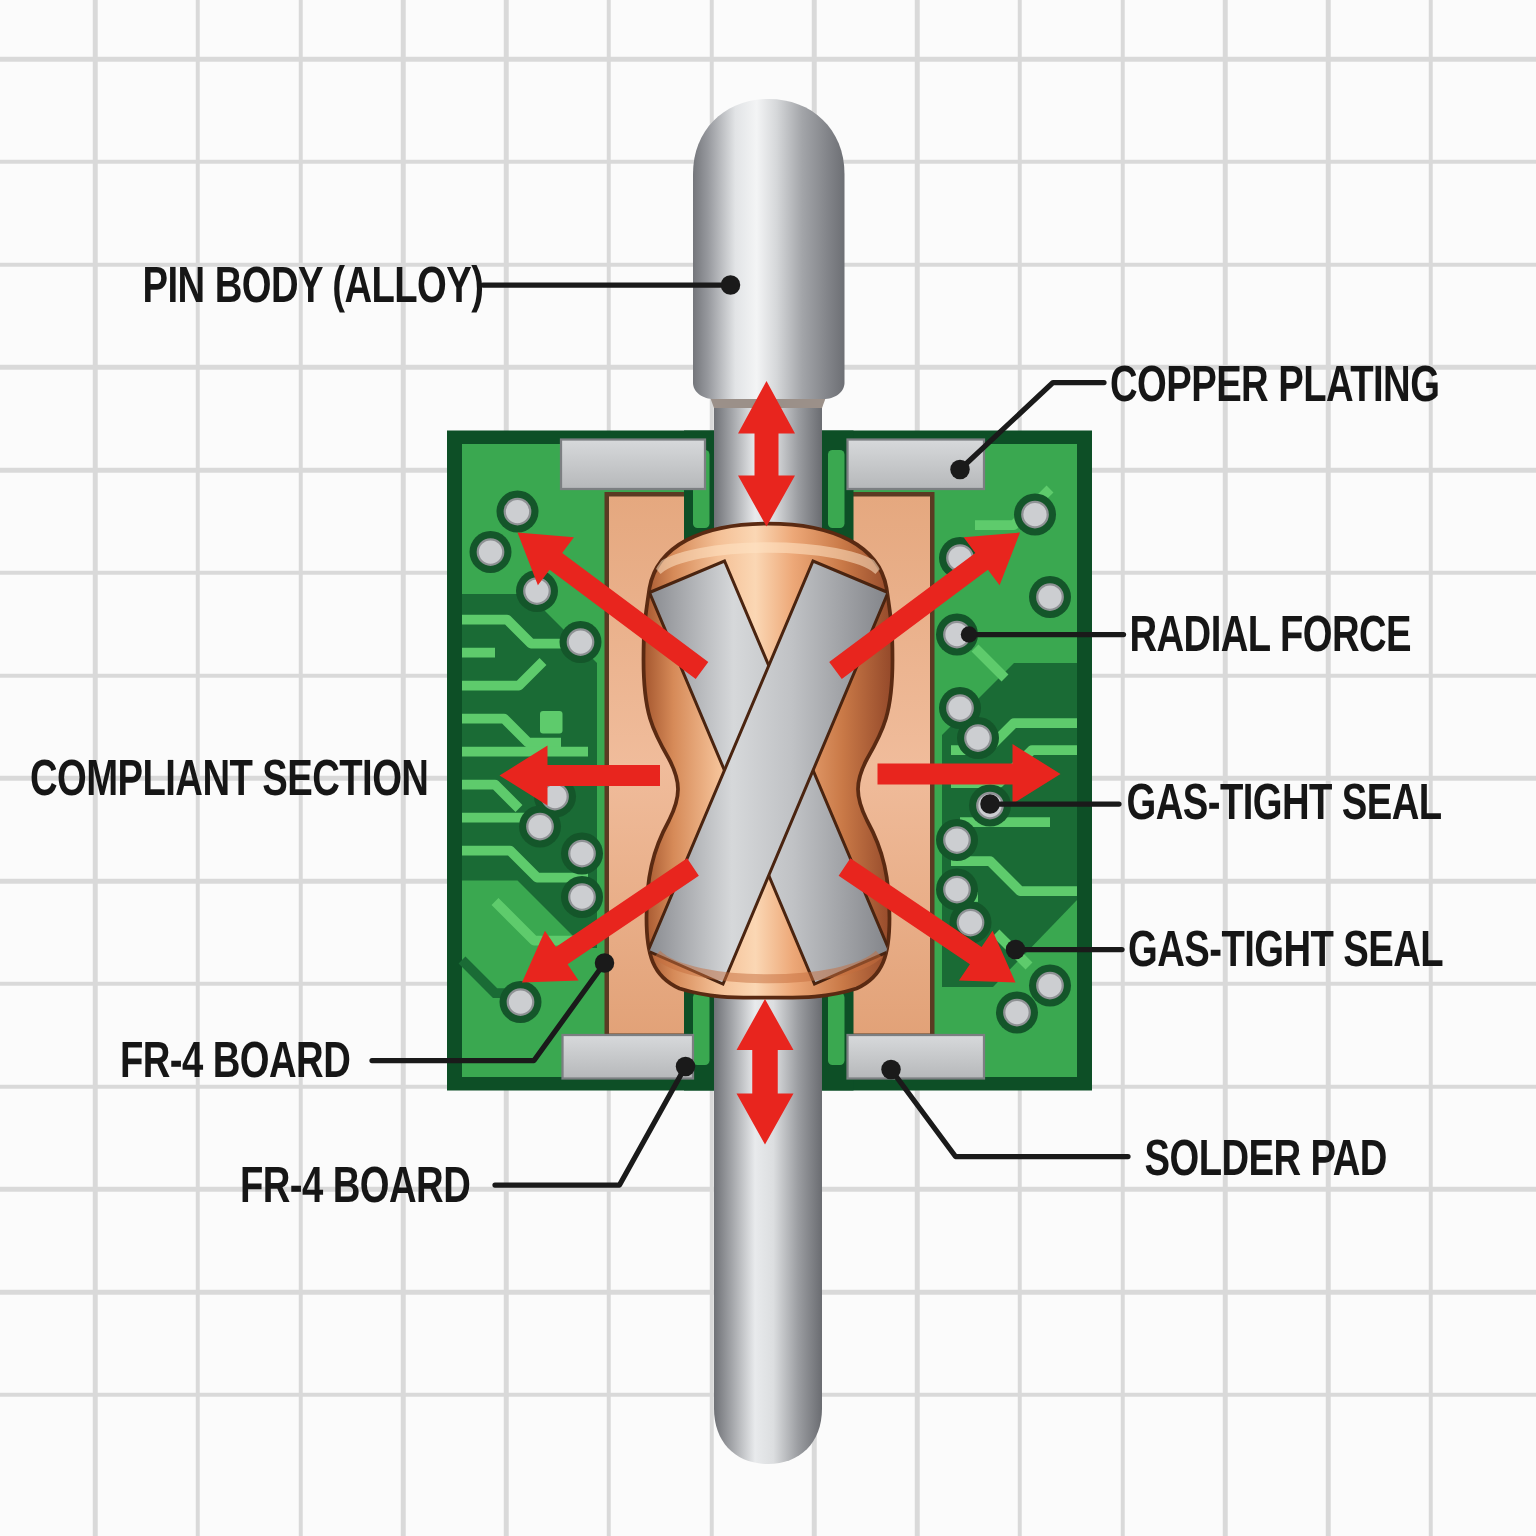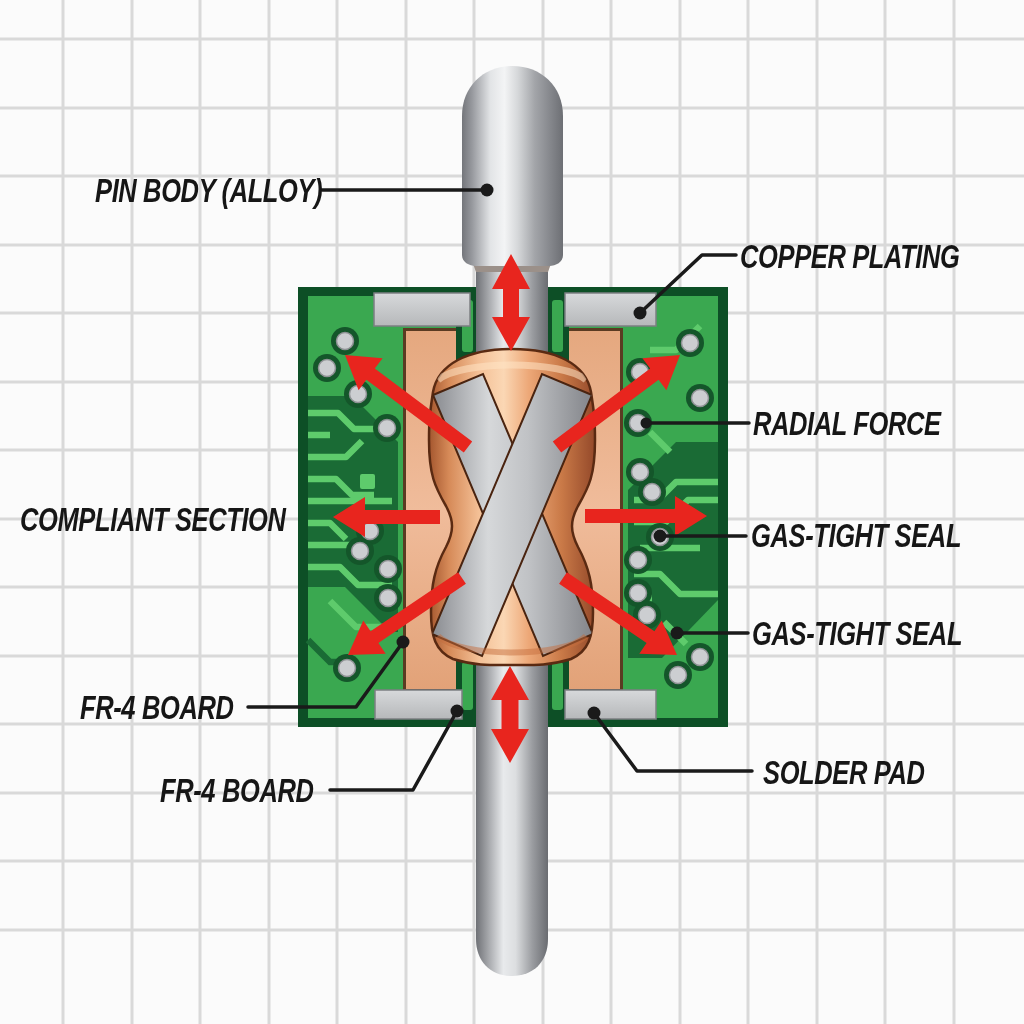--- a/index.html
+++ b/index.html
@@ -4,21 +4,20 @@
 <style>
   html,body{margin:0;padding:0;}
   #stage{
     position:relative;width:1024px;height:1024px;overflow:hidden;
     background-color:var(--background,#fbfbfb);
     background-image:
       repeating-linear-gradient(to right, transparent 0, transparent 65.5px, var(--grid,#d9d9d9) 65.5px, var(--grid,#d9d9d9) 68.5px),
       repeating-linear-gradient(to bottom, transparent 0, transparent 65.5px, var(--grid,#d9d9d9) 65.5px, var(--grid,#d9d9d9) 68.5px);
     background-position:-3.5px 0, 0 -27.5px;
     font-family:"Liberation Sans", sans-serif;
-    font-style:italic;
   }
   #scene{position:absolute;left:0;top:0;}
   .label{
     position:absolute;
     font-weight:700;font-size:34px;line-height:36px;color:#161616;
     white-space:nowrap;letter-spacing:-0.5px;
     transform:scaleX(0.75);transform-origin:left center;
   }
 </style>
 </head>

